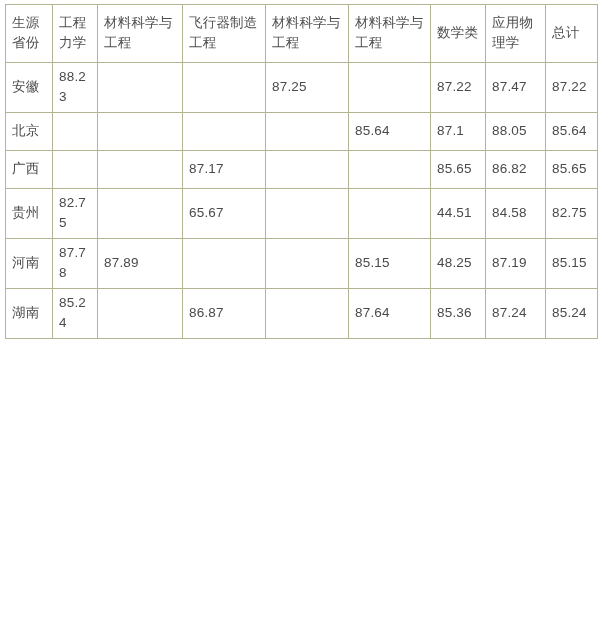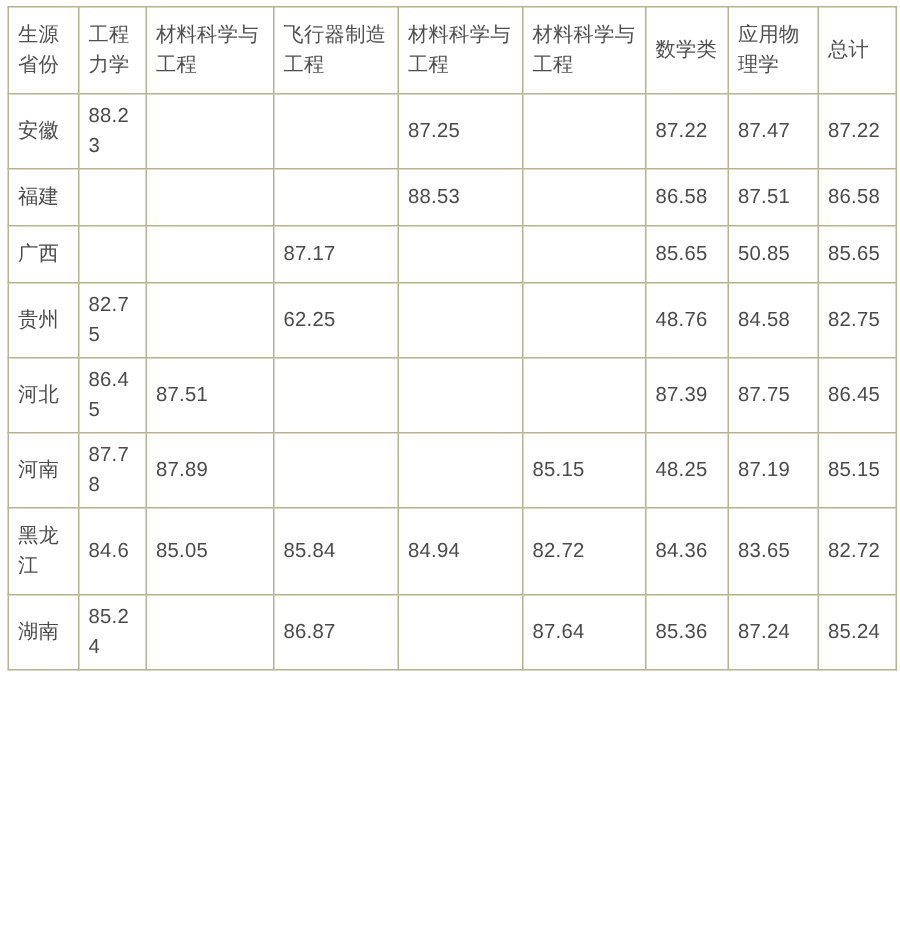--- a/index.html
+++ b/index.html
@@ -100,84 +100,62 @@
           <td class="num">88.23</td>
           <td class="num"></td>
           <td class="num"></td>
           <td class="num">87.25</td>
           <td class="num"></td>
           <td class="num">87.22</td>
           <td class="num">87.47</td>
           <td class="num">87.22</td>
         </tr>
         <tr>
-          <td>福建</td>
+          <td>北京</td>
           <td class="num"></td>
           <td class="num"></td>
           <td class="num"></td>
-          <td class="num">88.53</td>
           <td class="num"></td>
-          <td class="num">86.58</td>
-          <td class="num">87.51</td>
-          <td class="num">86.58</td>
+          <td class="num">85.64</td>
+          <td class="num">87.1</td>
+          <td class="num">88.05</td>
+          <td class="num">85.64</td>
         </tr>
         <tr>
           <td>广西</td>
           <td class="num"></td>
           <td class="num"></td>
           <td class="num">87.17</td>
           <td class="num"></td>
           <td class="num"></td>
           <td class="num">85.65</td>
-          <td class="num">50.85</td>
+          <td class="num">86.82</td>
           <td class="num">85.65</td>
         </tr>
         <tr>
           <td>贵州</td>
           <td class="num">82.75</td>
           <td class="num"></td>
-          <td class="num">62.25</td>
+          <td class="num">65.67</td>
           <td class="num"></td>
           <td class="num"></td>
-          <td class="num">48.76</td>
+          <td class="num">44.51</td>
           <td class="num">84.58</td>
           <td class="num">82.75</td>
-        </tr>
-        <tr>
-          <td>河北</td>
-          <td class="num">86.45</td>
-          <td class="num">87.51</td>
-          <td class="num"></td>
-          <td class="num"></td>
-          <td class="num"></td>
-          <td class="num">87.39</td>
-          <td class="num">87.75</td>
-          <td class="num">86.45</td>
         </tr>
         <tr>
           <td>河南</td>
           <td class="num">87.78</td>
           <td class="num">87.89</td>
           <td class="num"></td>
           <td class="num"></td>
           <td class="num">85.15</td>
           <td class="num">48.25</td>
           <td class="num">87.19</td>
           <td class="num">85.15</td>
-        </tr>
-        <tr class="tall-row">
-          <td>黑龙江</td>
-          <td class="num">84.6</td>
-          <td class="num">85.05</td>
-          <td class="num">85.84</td>
-          <td class="num">84.94</td>
-          <td class="num">82.72</td>
-          <td class="num">84.36</td>
-          <td class="num">83.65</td>
-          <td class="num">82.72</td>
         </tr>
         <tr>
           <td>湖南</td>
           <td class="num">85.24</td>
           <td class="num"></td>
           <td class="num">86.87</td>
           <td class="num"></td>
           <td class="num">87.64</td>
           <td class="num">85.36</td>
           <td class="num">87.24</td>

